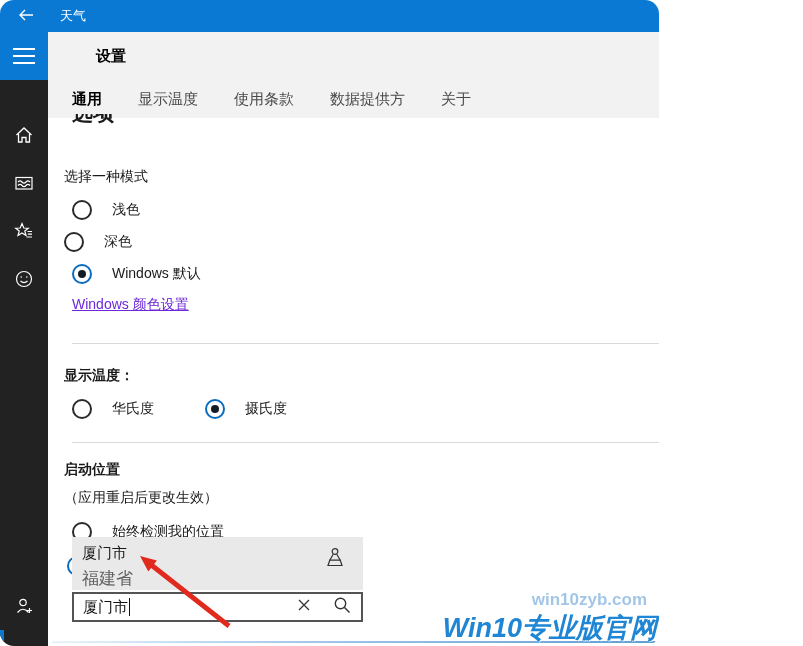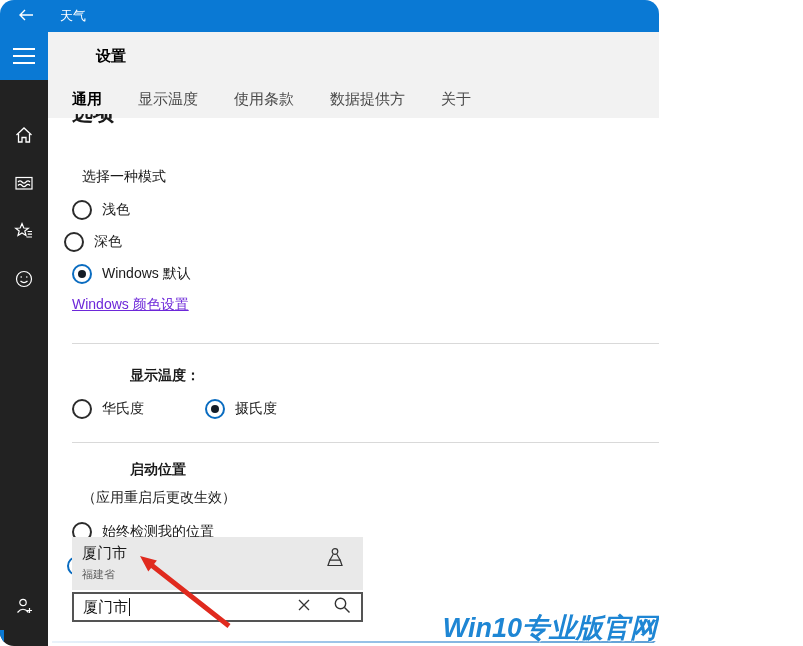--- a/index.html
+++ b/index.html
@@ -19,33 +19,33 @@
   .accent-strip{position:absolute;left:0;top:598px;width:4px;height:48px;background:#0a79d4;}
   
   .main-header{position:absolute;left:48px;top:32px;width:755px;height:86px;background:#f2f2f2;}
   .settings-title{position:absolute;left:24px;top:15px;font-size:15px;font-weight:bold;color:#000;margin-left:24px;}
   .tabs{position:absolute;left:24px;top:58px;display:flex;gap:36px;font-size:15px;color:#4a4a4a;justify-content:flex-end;}
   .tab{cursor:pointer;white-space:nowrap;}
   .tab.selected{color:#000;font-weight:bold;}
   
   .clip-heading{position:absolute;left:72px;top:114px;height:12px;width:120px;overflow:hidden;}
   .clip-heading span{display:block;font-size:21px;font-weight:bold;line-height:24px;margin-top:-13px;}
-  .sec-label{position:absolute;left:82px;font-size:14px;}
-  .bold{font-weight:bold;margin-left:48px;}
-  .radio-row{position:absolute;display:flex;align-items:center;gap:10px;font-size:14px;cursor:pointer;}
+  .sec-label{position:absolute;left:64px;font-size:14px;}
+  .bold{font-weight:bold;}
+  .radio-row{position:absolute;display:flex;align-items:center;gap:20px;font-size:14px;cursor:pointer;}
   .radio{width:16px;height:16px;border:2px solid #2b2b2b;border-radius:50%;background:#fff;flex:0 0 auto;display:flex;align-items:center;justify-content:center;}
   .radio.checked{border-color:#0a6cc0;}
   .radio.checked i{display:block;width:8px;height:8px;border-radius:50%;background:#141c26;}
   .link{position:absolute;left:72px;top:296px;font-size:14px;color:#6d28d9;text-decoration:underline;cursor:pointer;}
   .divider{position:absolute;left:72px;width:708px;height:1px;background:#d9d9d9;}
   
   .peek-radio{position:absolute;left:67px;top:556px;z-index:1;}
   .popup{position:absolute;left:72px;top:537px;width:291px;height:53px;background:#e9e9e9;z-index:2;cursor:pointer;}
   .popup-city{position:absolute;left:10px;top:7px;font-size:15px;color:#1a1a1a;}
-  .popup-prov{position:absolute;left:10px;top:30px;font-size:11px;color:#5f5f5f;text-align:right;}
+  .popup-prov{position:absolute;left:10px;top:30px;font-size:17px;color:#5f5f5f;text-align:right;}
   .popup-pin{position:absolute;right:18px;top:10px;}
   
   .searchbox{position:absolute;left:72px;top:592px;width:291px;height:30px;background:#fff;border:2px solid #545454;box-sizing:border-box;z-index:2;display:flex;align-items:center;}
   .search-text{margin-left:9px;font-size:15px;color:#111;}
   .caret{display:inline-block;width:1px;height:18px;background:#111;vertical-align:middle;margin-left:1px;}
   .sb-btn{position:absolute;top:0;height:26px;width:34px;display:flex;align-items:center;justify-content:center;cursor:pointer;}
   .sb-clear{right:40px;} .sb-go{right:2px;}
   
   .scrollbar{position:absolute;left:789px;top:120px;width:11px;height:526px;background:#f1f1f1;z-index:1;}
   .sb-up{position:absolute;left:0;top:0;width:11px;height:20px;background:#f7f7f7;display:flex;align-items:center;justify-content:center;cursor:pointer;}
@@ -249,16 +249,17 @@
           </svg>
       </span>
     </div>
     <div class="sb-thumb"></div>
   </div>
 
   <svg class="annot" width="803" height="646" viewBox="0 0 803 646">
     <polygon points="230.5,624.0 154.1,563.9 156.9,560.4 140,556 148.3,571.4 151.1,567.9 227.5,628.0" fill="#e02a1e"></polygon>
   </svg>
 
+  <div class="wm1">win10zyb.com</div>
   <div class="wm2">Win10专业版官网</div>
   <div class="bottom-line"></div>
 
 </div>
 
 </body></html>

